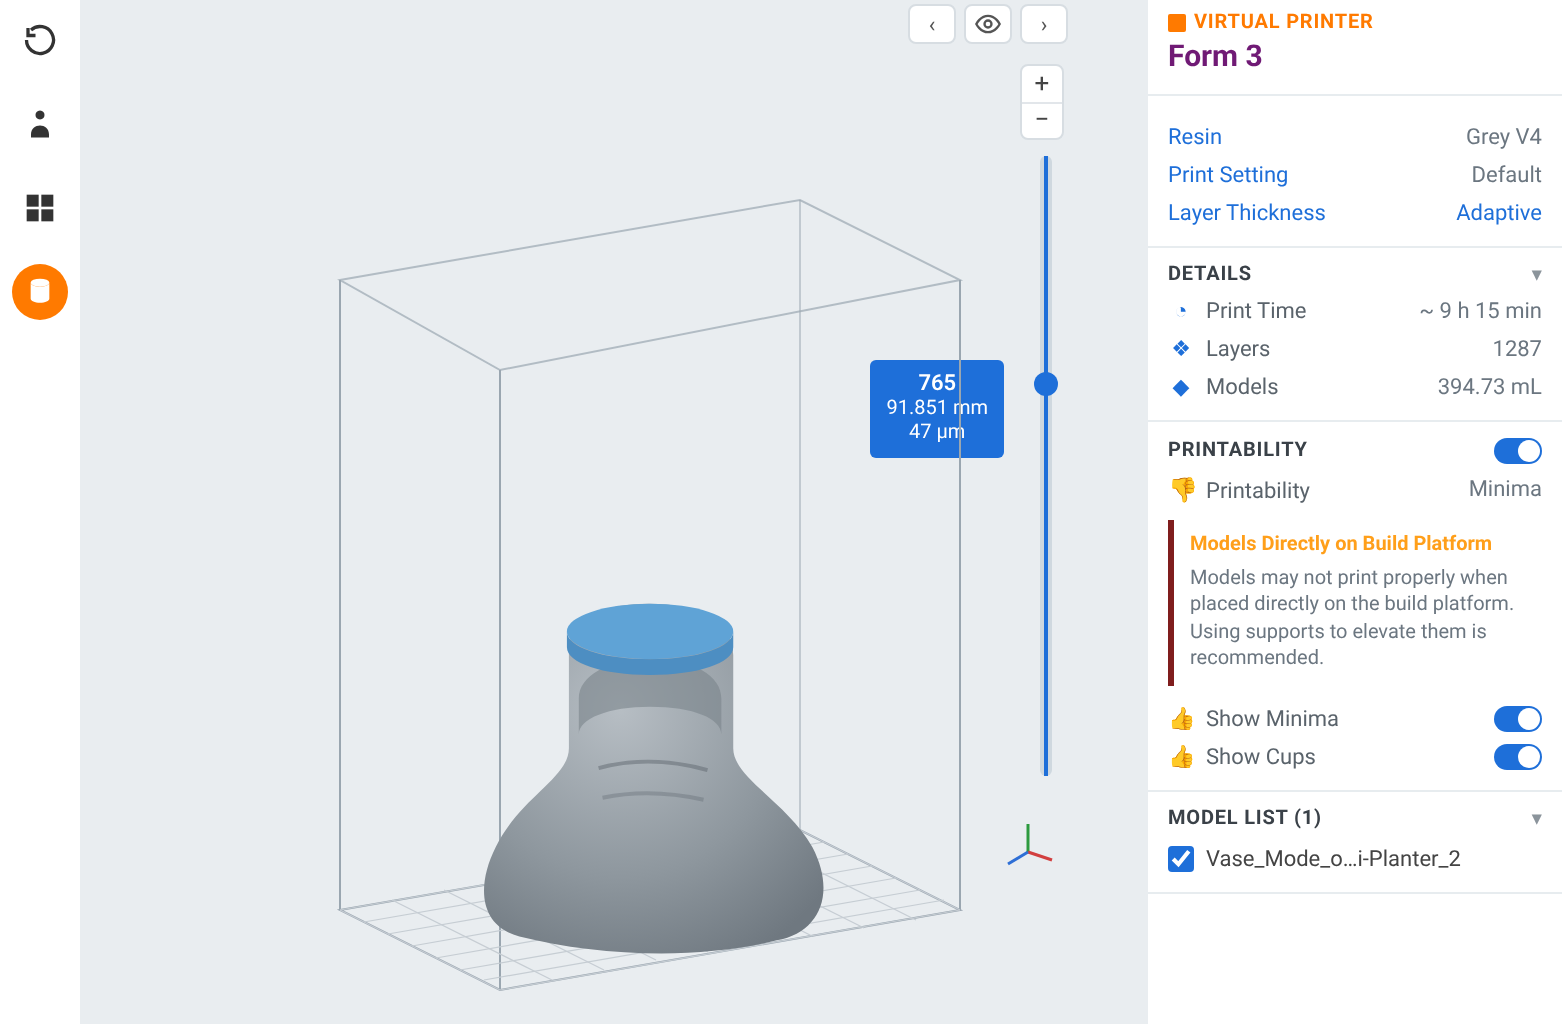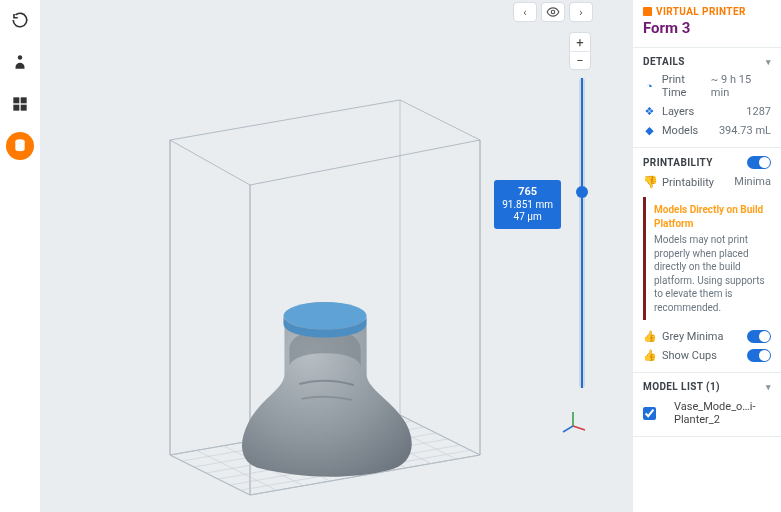--- a/index.html
+++ b/index.html
@@ -2,21 +2,21 @@
 <html><head>
 <meta charset="utf-8">
 <style>
 * { box-sizing: border-box; margin: 0; padding: 0; font-family: -apple-system, BlinkMacSystemFont, "Segoe UI", Roboto, Arial, sans-serif; }
 html, body { width: 781px; height: 512px; overflow: hidden; background: #e9edf0; }
 .app { display: flex; height: 100%; }
 .toolbar { width: 40px; background: #fff; padding-top: 6px; display: flex; flex-direction: column; align-items: center; gap: 14px; }
 .tool { width: 28px; height: 28px; display: flex; align-items: center; justify-content: center; color: #333; cursor: pointer; border-radius: 14px; }
 .tool.active { background: #ff7a00; color: #fff; }
 .viewport { flex: 1; position: relative; background: #e9edf0; }
-.sidepanel { width: 148px; background: #fff; font-size: 11px; color: #333; overflow: hidden; box-shadow: -1px 0 2px rgba(0,0,0,.06); }
+.sidepanel { width: 207px; background: #fff; font-size: 11px; color: #333; overflow: hidden; box-shadow: -1px 0 2px rgba(0,0,0,.06); }
 
 
 .view-controls { position: absolute; top: 2px; right: 40px; display: flex; gap: 4px; }
 .vc-btn { width: 24px; height: 20px; background: #fff; border-radius: 4px; border: 1px solid #d7dde2; display: flex; align-items: center; justify-content: center; font-size: 11px; color: #555; cursor: pointer; }
 .zoom-controls { position: absolute; top: 32px; right: 42px; background: #fff; border: 1px solid #d7dde2; border-radius: 4px; width: 22px; display: flex; flex-direction: column; }
 .zoom-btn { height: 18px; display: flex; align-items: center; justify-content: center; font-size: 13px; color: #444; cursor: pointer; }
 .zoom-btn + .zoom-btn { border-top: 1px solid #e2e6ea; }
 
 .layer-slider { position: absolute; top: 78px; right: 48px; width: 6px; height: 310px; background: #cfd8df; border-radius: 3px; }
 .layer-slider .fill { position: absolute; top: 0; bottom: 0; left: 2px; width: 2px; background: #1e6fd9; }
@@ -47,21 +47,21 @@
 .kv .k.icon .ic { color: #1e6fd9; width: 13px; display: inline-block; text-align: center; }
 .kv .k.icon .ic.warn { color: #ff9f1a; font-size: 12px; }
 .kv .k.icon .ic.ok { color: #35b54a; font-size: 11px; }
 
 .toggle { width: 24px; height: 13px; border-radius: 8px; background: #1e6fd9; position: relative; cursor: pointer; }
 .toggle::after { content: ""; position: absolute; right: 1px; top: 1px; width: 11px; height: 11px; background: #fff; border-radius: 50%; }
 
 .warnbox { margin-top: 8px; border-left: 3px solid #7f1d1d; padding: 6px 6px 6px 8px; font-size: 10px; color: #6b7680; line-height: 1.35; }
 .warnbox .t { color: #ff9f1a; font-weight: 700; margin-bottom: 3px; }
 
-.modelrow { display: flex; align-items: center; gap: 18px; font-size: 11px; margin-top: 8px; color: #444; }
+.modelrow { display: flex; align-items: center; gap: 6px; font-size: 11px; margin-top: 8px; color: #444; }
 .modelrow input { accent-color: #1e6fd9; }
 
 .axis-gizmo { position: absolute; right: 46px; bottom: 76px; width: 28px; height: 28px; }
 .axis-gizmo svg { width: 100%; height: 100%; }
 </style>
 </head>
 <body>
 
 <div class="app">
 
@@ -184,20 +184,34 @@
   <div class="sidepanel">
 
     <div class="sp-section first">
       <div class="printer-tag">
         <span class="dot"></span>
         <span>VIRTUAL PRINTER</span>
       </div>
       <div class="printer-name">Form 3</div>
     </div>
 
+    <div class="sp-section">
+      <div class="kv">
+          <span class="k link">Resin</span>
+          <span class="v">Grey V4</span>
+        </div>
+      <div class="kv">
+          <span class="k link">Print Setting</span>
+          <span class="v">Default</span>
+        </div>
+      <div class="kv">
+          <span class="k link">Layer Thickness</span>
+          <span class="v link">Adaptive</span>
+        </div>
+    </div>
 
     <div class="sp-section">
       <div class="sp-header">
         <span>DETAILS</span>
         <span class="chev">▾</span>
       </div>
       <div class="kv">
           <span class="k icon">
             <span class="ic">◔</span>
             <span>Print Time</span>
@@ -232,21 +246,21 @@
           </span>
           <span class="v">Minima</span>
         </div>
       <div class="warnbox">
         <div class="t">Models Directly on Build Platform</div>
         <div>Models may not print properly when placed directly on the build platform. Using supports to elevate them is recommended.</div>
       </div>
       <div class="kv" style="margin-top:10px">
           <span class="k icon">
             <span class="ic ok">👍</span>
-            <span>Grey Minima</span>
+            <span>Show Minima</span>
           </span>
           <span class="toggle"></span>
         </div>
       <div class="kv">
           <span class="k icon">
             <span class="ic ok">👍</span>
             <span>Show Cups</span>
           </span>
           <span class="toggle"></span>
         </div>

